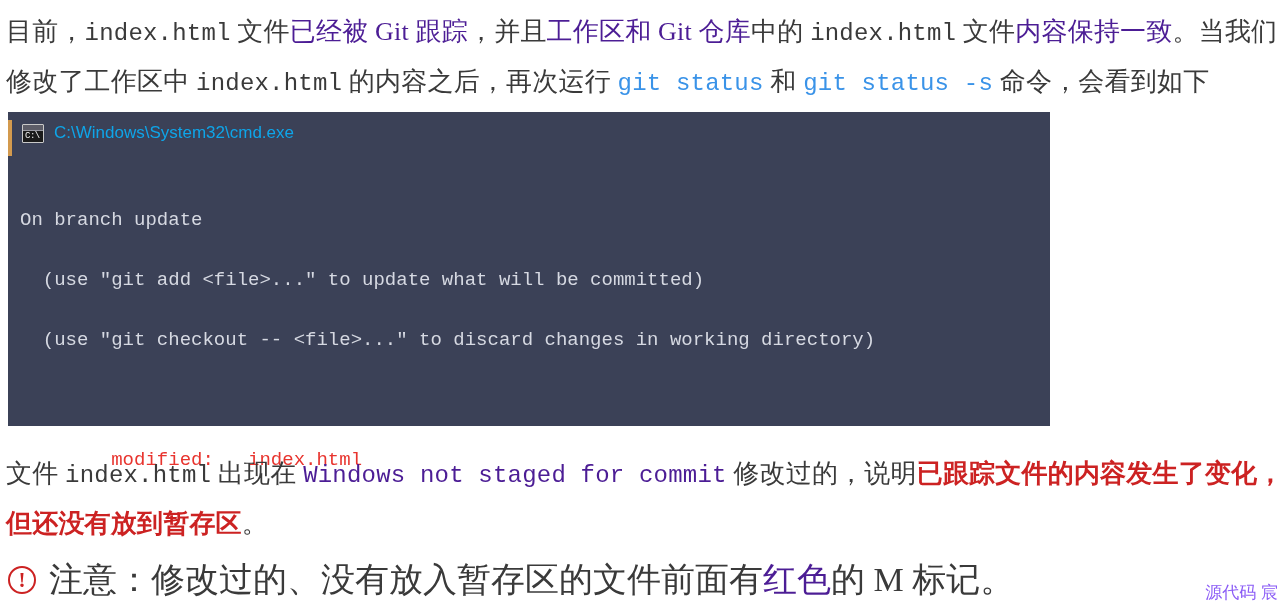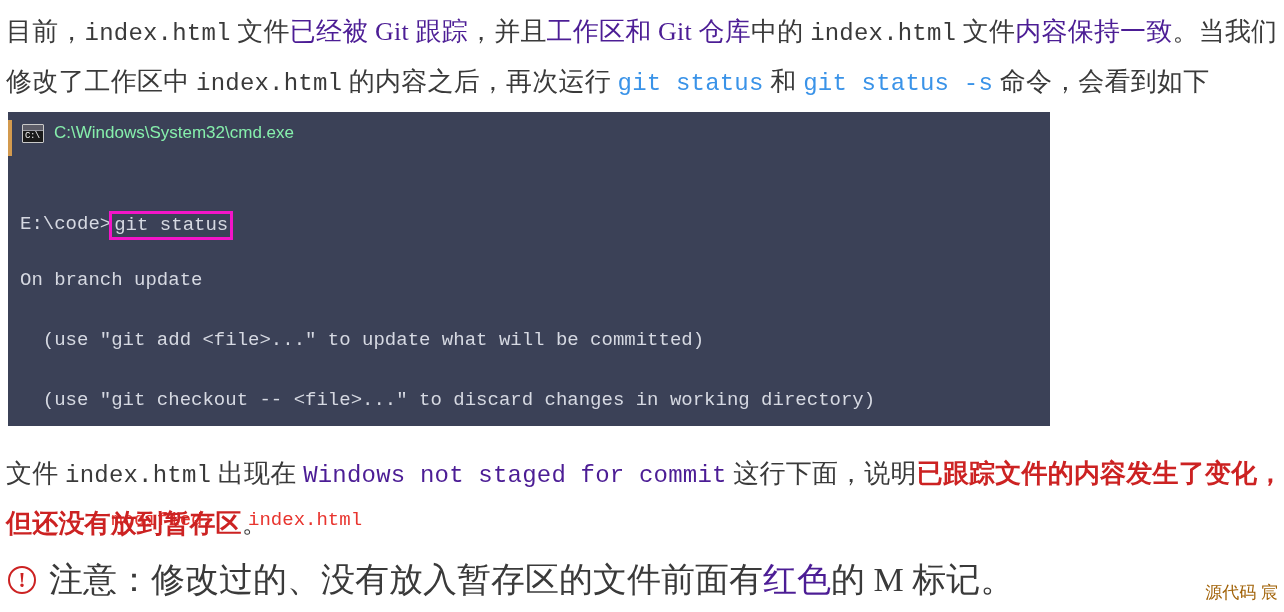--- a/index.html
+++ b/index.html
@@ -92,21 +92,21 @@
     font-family: "Liberation Mono", "DejaVu Sans Mono", monospace;
     font-size: 9px;
     line-height: 12px;
     color: #f2f2f2;
     letter-spacing: -0.5px;
   }
   #terminal-title-text {
     margin-left: 10px;
     font-family: "Liberation Sans", "DejaVu Sans", sans-serif;
     font-size: 17px;
-    color: #86efac;
+    color: #0ea5e9;
     white-space: nowrap;
   }
 
   #terminal-body {
     position: absolute;
     left: 12px;
     top: 58px;
     right: 6px;
     font-family: "Liberation Mono", "DejaVu Sans Mono", monospace;
     font-size: 19px;
@@ -167,55 +167,54 @@
     color: #3a3a3a;
     white-space: nowrap;
   }
 
   #watermark {
     position: absolute;
     right: 6px;
     bottom: 8px;
     font-family: "Liberation Sans", "DejaVu Sans", sans-serif;
     font-size: 17px;
-    color: #a16207;
+    color: #8b5cf6;
     white-space: nowrap;
   }
 </style>
 </head>
 <body>
 
 <div id="intro-paragraph" class="prose"><span>目前，</span><span class="mono">index.html</span><span> 文件</span><span class="red">已经被 Git 跟踪</span><span>，并且</span><span class="red">工作区和 Git 仓库</span><span>中的 </span><span class="mono">index.html</span><span> 文件</span><span class="red">内容保持一致</span><span>。当我们修改了工作区中 </span><span class="mono">index.html</span><span> 的内容之后，再次运行 </span><span class="mono blue">git status</span><span> 和 </span><span class="mono blue">git status -s</span><span> 命令，会看到如下</span></div>
 
 <div id="terminal-window">
 
   <div id="terminal-accent-bar"></div>
 
   <div id="terminal-titlebar">
     <div id="cmd-icon">
       <span class="glyph">C:\</span>
     </div>
     <div id="terminal-title-text">C:\Windows\System32\cmd.exe</div>
   </div>
 
   <div id="terminal-body">
-    <div class="line"><span>E:\code&gt;</span><span class="hl-box">git status</span></div>
     <div class="line">On branch update</div>
     <div class="line">  (use "git add &lt;file&gt;..." to update what will be committed)</div>
     <div class="line">  (use "git checkout -- &lt;file&gt;..." to discard changes in working directory)</div>
     <div class="blank"></div>
     <div class="line term-red">        modified:   index.html</div>
     
     
     
     
     
   </div>
 </div>
 
-<div id="explain-paragraph" class="prose"><span>文件 </span><span class="mono">index.html</span><span> 出现在 </span><span class="mono red">Windows not staged for commit</span><span> 这行下面，说明</span><span class="bold-red">已跟踪文件的内容发生了变化，但还没有放到暂存区</span><span>。</span></div>
+<div id="explain-paragraph" class="prose"><span>文件 </span><span class="mono">index.html</span><span> 出现在 </span><span class="mono red">Windows not staged for commit</span><span> 修改过的，说明</span><span class="bold-red">已跟踪文件的内容发生了变化，但还没有放到暂存区</span><span>。</span></div>
 
 <div id="note-row">
   <div id="note-icon">!</div>
   <div id="note-text"><span>注意：修改过的、没有放入暂存区的文件前面有</span><span class="red">红色</span><span>的 M 标记。</span></div>
 </div>
 
 <div id="watermark">源代码  宸</div>
 
 </body></html>

